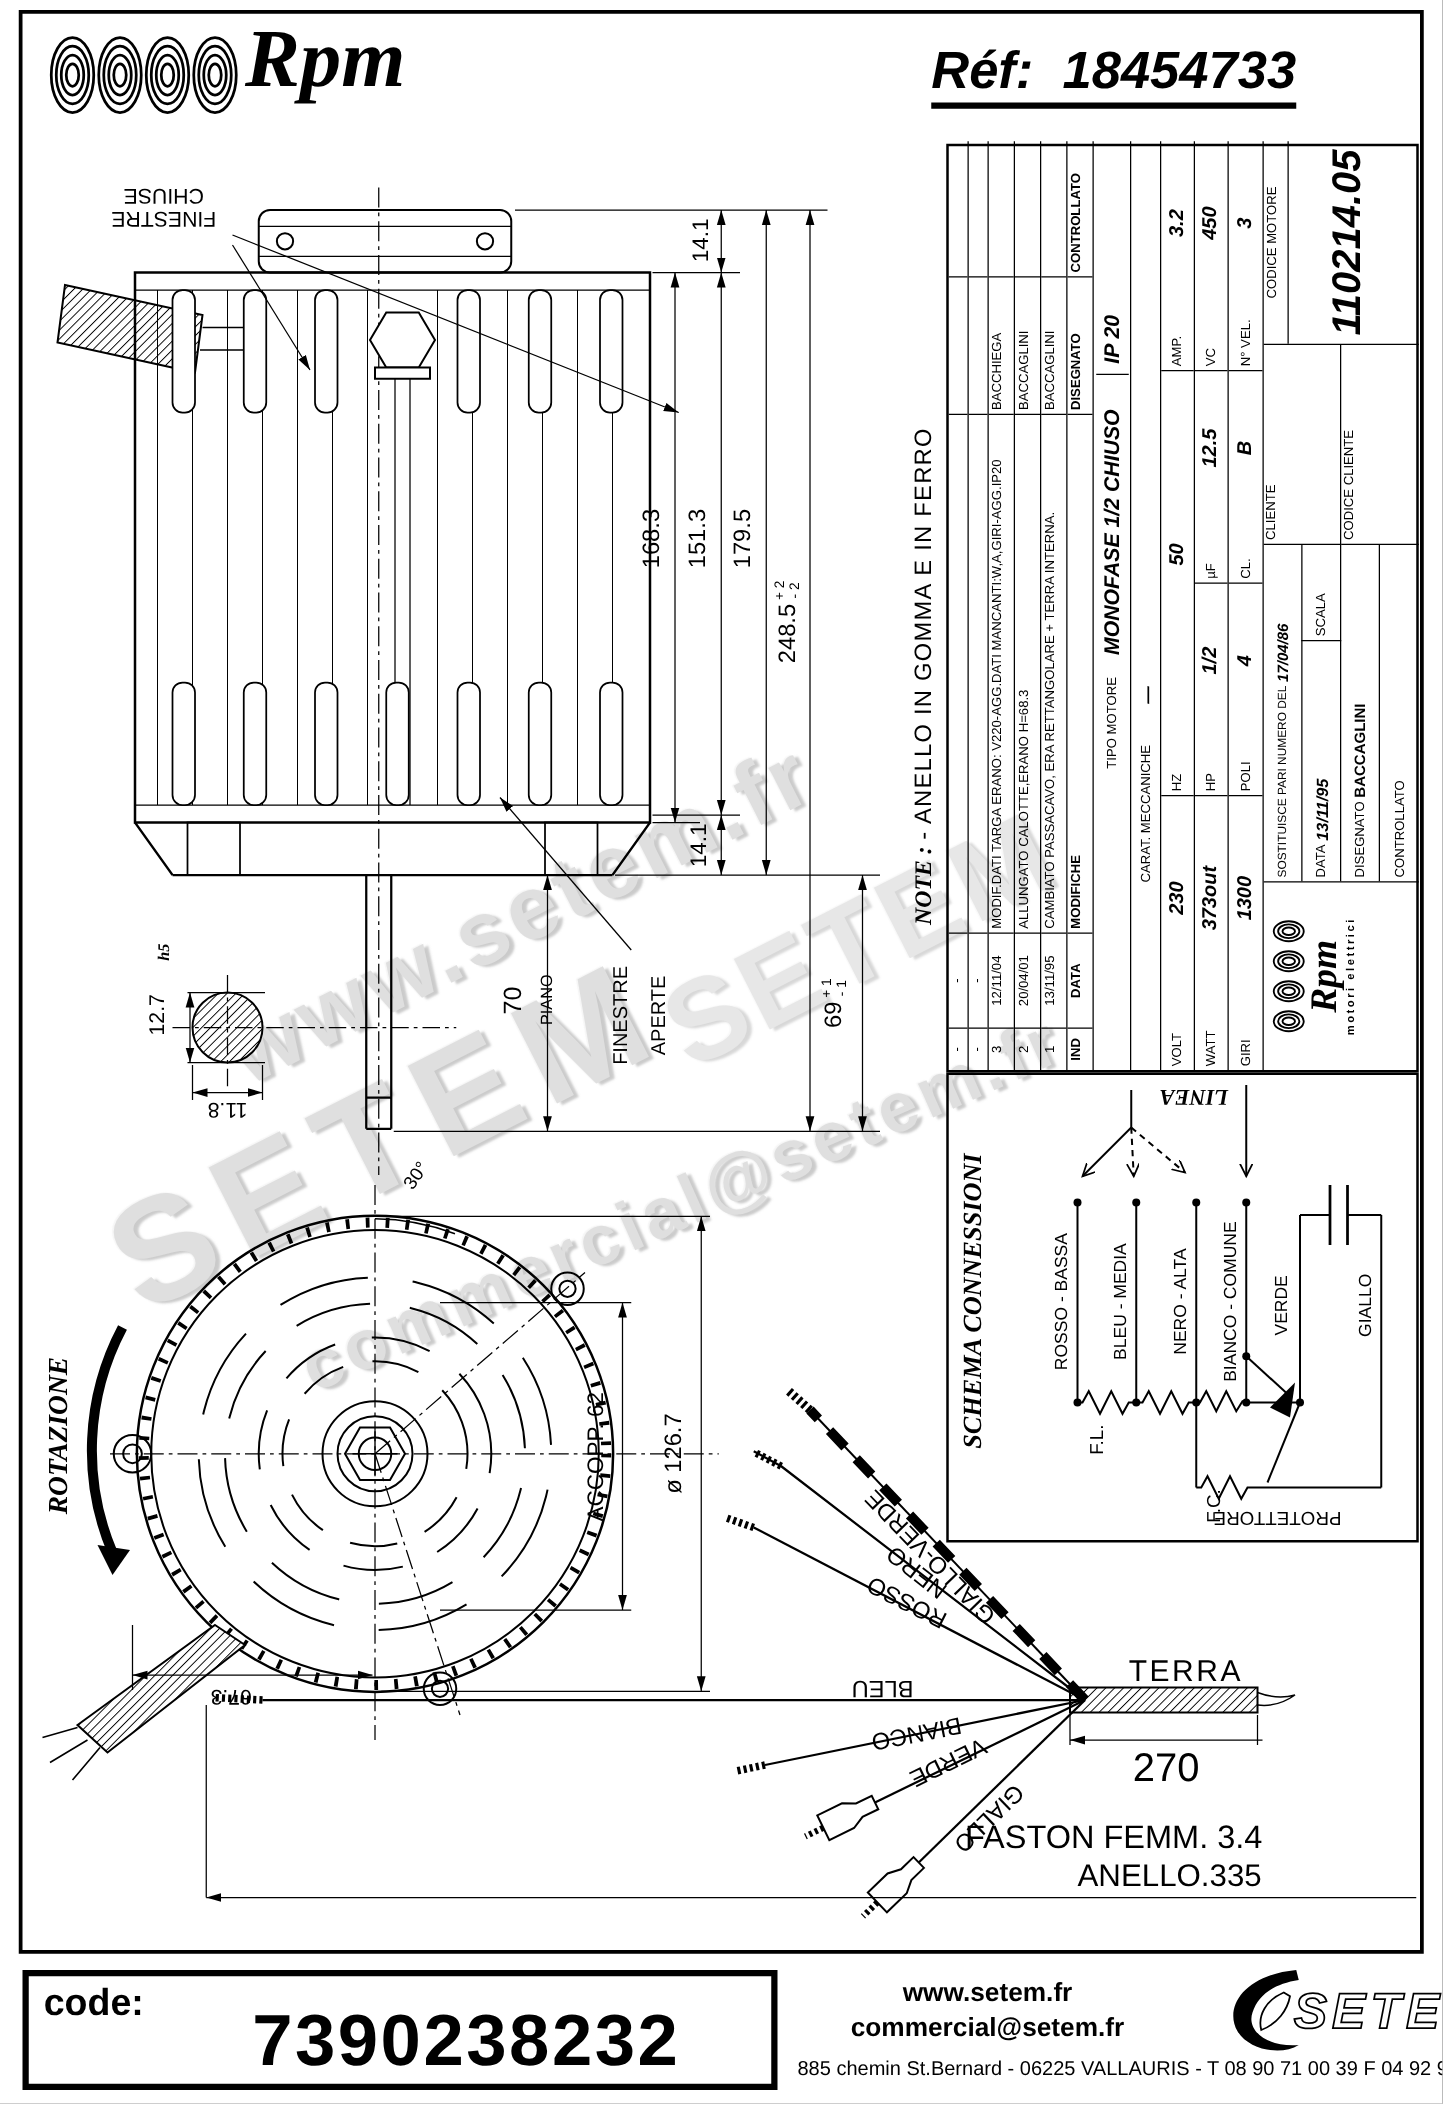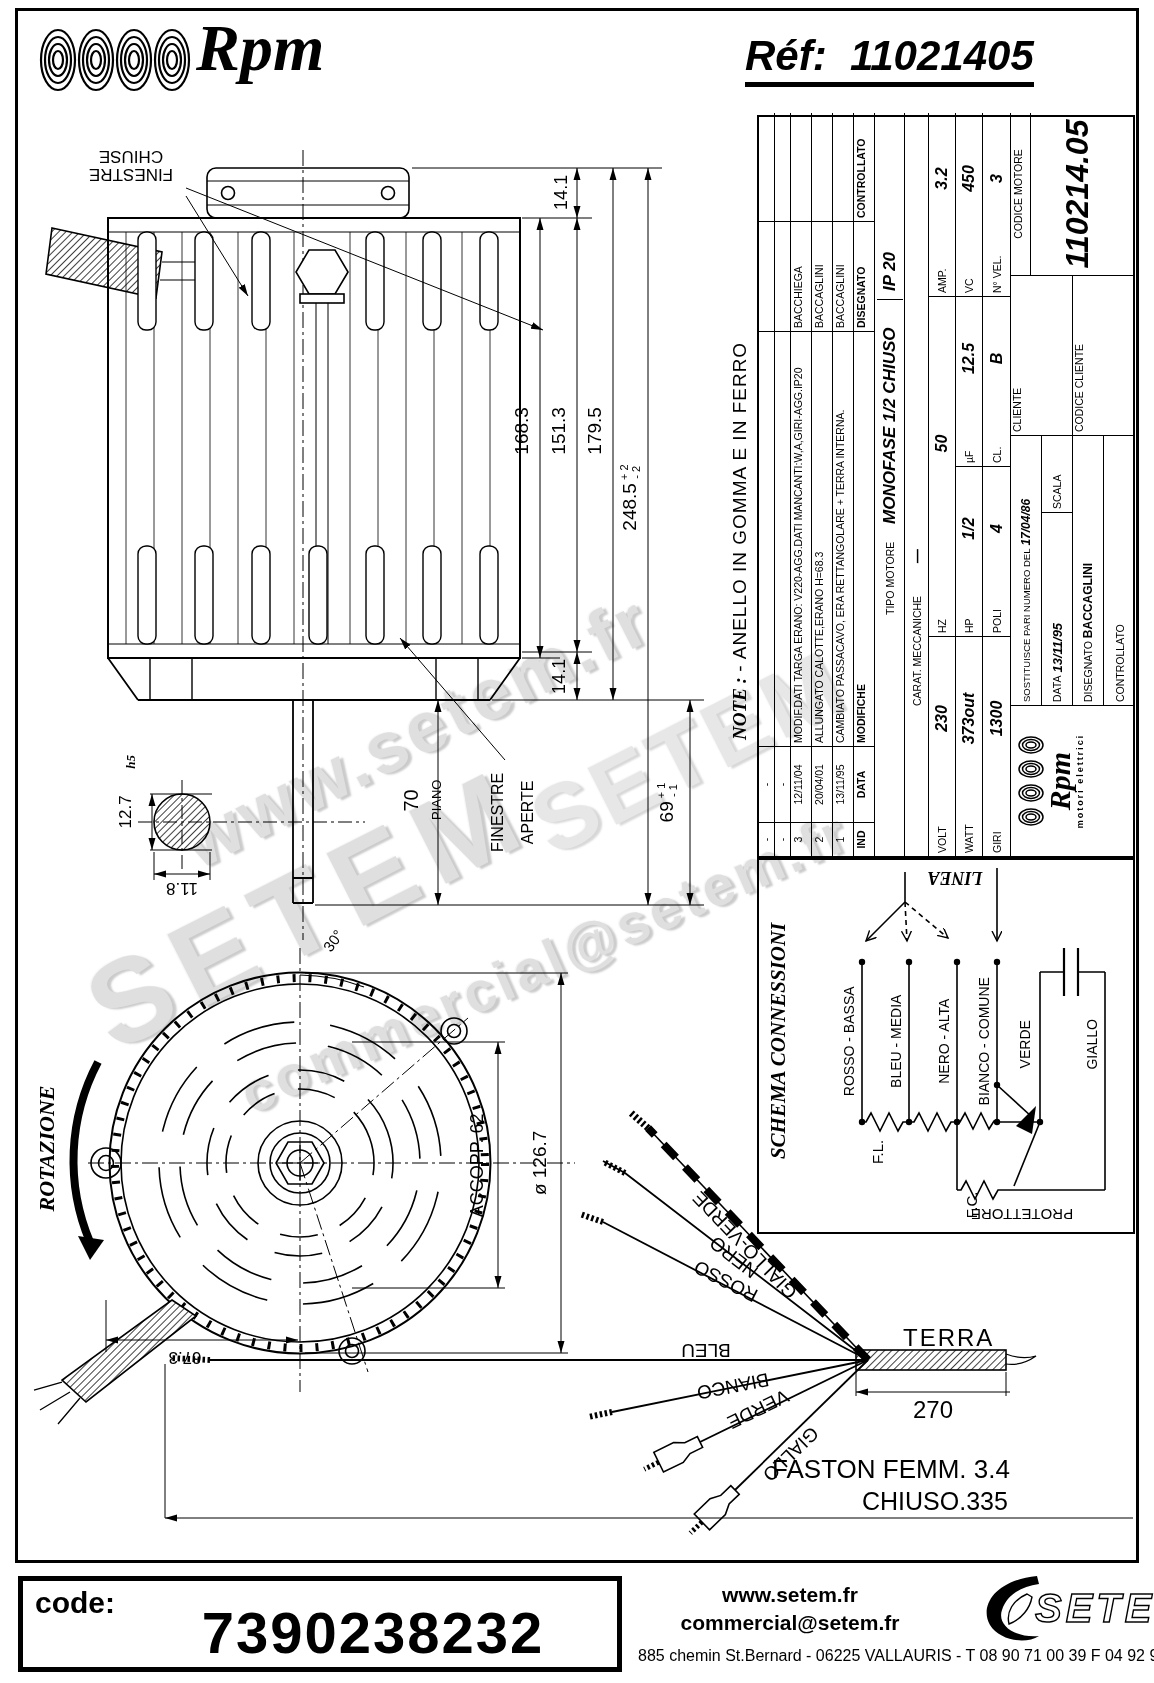--- a/index.html
+++ b/index.html
@@ -280,21 +280,21 @@
 
     <g transform="translate(975 1572)">
       <path d="M62 4 C20 8 4 34 15 53 C24 68 50 73 64 64 C38 66 22 52 27 38 C32 23 45 15 64 12 Z" fill="#000"></path>
       <path d="M52 22 C38 28 31 40 34 52 C47 47 55 36 57 25 Z" fill="#fff" stroke="#000" stroke-width="1.4"></path>
       <text x="60" y="50" font-family="Liberation Sans, sans-serif" font-size="40" font-style="italic" font-weight="bold" letter-spacing="4" fill="#fff" stroke="#000" stroke-width="1.4">SETEM</text>
     </g>
   </svg>
 
   <div class="t ser it b" style="left:196px;top:14px;font-size:66px;">Rpm</div>
   <div class="t it b" style="left:745px;top:34px;font-size:42px;border-bottom:5px solid #000;padding-bottom:4px;">
-    <span>Réf:</span>&nbsp;&nbsp;<span>11021405</span>
+    <span>Réf:</span>&nbsp;&nbsp;<span>18454733</span>
   </div>
 
   <div class="t r180 c" style="left:70px;top:148px;width:122px;font-size:17px;white-space:normal;">
     <div>FINESTRE</div>
       <div>CHIUSE</div>
   </div>
   <div class="t v c" style="left:531px;top:183px;width:60px;font-size:18px;">14.1</div>
   <div class="t v c" style="left:482px;top:421px;width:80px;font-size:19px;">168.3</div>
   <div class="t v c" style="left:519px;top:421px;width:80px;font-size:19px;">151.3</div>
   <div class="t v c" style="left:555px;top:421px;width:80px;font-size:19px;">179.5</div>
@@ -330,23 +330,23 @@
   <div class="t r180 c" style="left:155px;top:1348px;width:60px;font-size:17px;">67.3</div>
 
   <div class="t c" style="left:660px;top:1235px;width:170px;font-size:19px;transform:rotate(-134deg);">GIALLO-VERDE</div>
   <div class="t c" style="left:699px;top:1247px;width:70px;font-size:19px;transform:rotate(-142deg);">NERO</div>
   <div class="t c" style="left:686px;top:1271px;width:80px;font-size:19px;transform:rotate(-153deg);">ROSSO</div>
   <div class="t c" style="left:666px;top:1340px;width:80px;font-size:19px;transform:rotate(180deg);">BLEU</div>
   <div class="t c" style="left:688px;top:1376px;width:90px;font-size:19px;transform:rotate(169deg);">BIANCO</div>
   <div class="t c" style="left:718px;top:1399px;width:80px;font-size:19px;transform:rotate(154deg);">VERDE</div>
   <div class="t c" style="left:748px;top:1444px;width:85px;font-size:19px;transform:rotate(136deg);">GIALLO</div>
   <div class="t" style="left:903px;top:1326px;font-size:24px;letter-spacing:2px;">TERRA</div>
-  <div class="t c" style="left:893px;top:1398px;width:80px;font-size:24px;">270</div>
+  <div class="t c" style="left:893px;top:1398px;width:80px;font-size:32px;">270</div>
   <div class="t" style="left:772px;top:1456px;font-size:26px;">FASTON FEMM. 3.4</div>
-  <div class="t" style="left:862px;top:1488px;font-size:25px;">CHIUSO.335</div>
+  <div class="t" style="left:862px;top:1488px;font-size:25px;">ANELLO.335</div>
 
   <div class="schema-box"></div>
   <div class="t v c ser it b" style="left:629px;top:1030px;width:300px;font-size:21px;">SCHEMA CONNESSIONI</div>
   <div class="t r180 c ser it b" style="left:915px;top:868px;width:80px;font-size:18px;">LINEA</div>
   <div class="t v c" style="left:784px;top:1034px;width:130px;font-size:14px;">ROSSO - BASSA</div>
   <div class="t v c" style="left:831px;top:1034px;width:130px;font-size:14px;">BLEU - MEDIA</div>
   <div class="t v c" style="left:879px;top:1034px;width:130px;font-size:14px;">NERO - ALTA</div>
   <div class="t v c" style="left:904px;top:1034px;width:160px;font-size:14px;">BIANCO - COMUNE</div>
   <div class="t v c" style="left:858px;top:1144px;width:40px;font-size:15px;">F.L.</div>
   <div class="t v c" style="left:952px;top:1197px;width:40px;font-size:15px;">F.C.</div>

